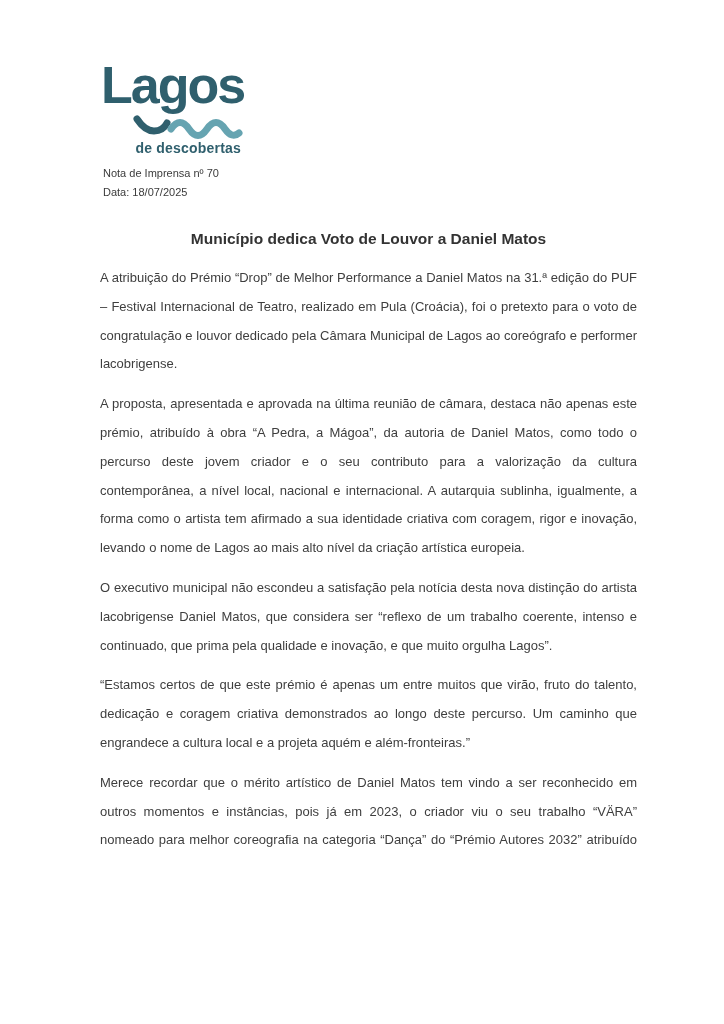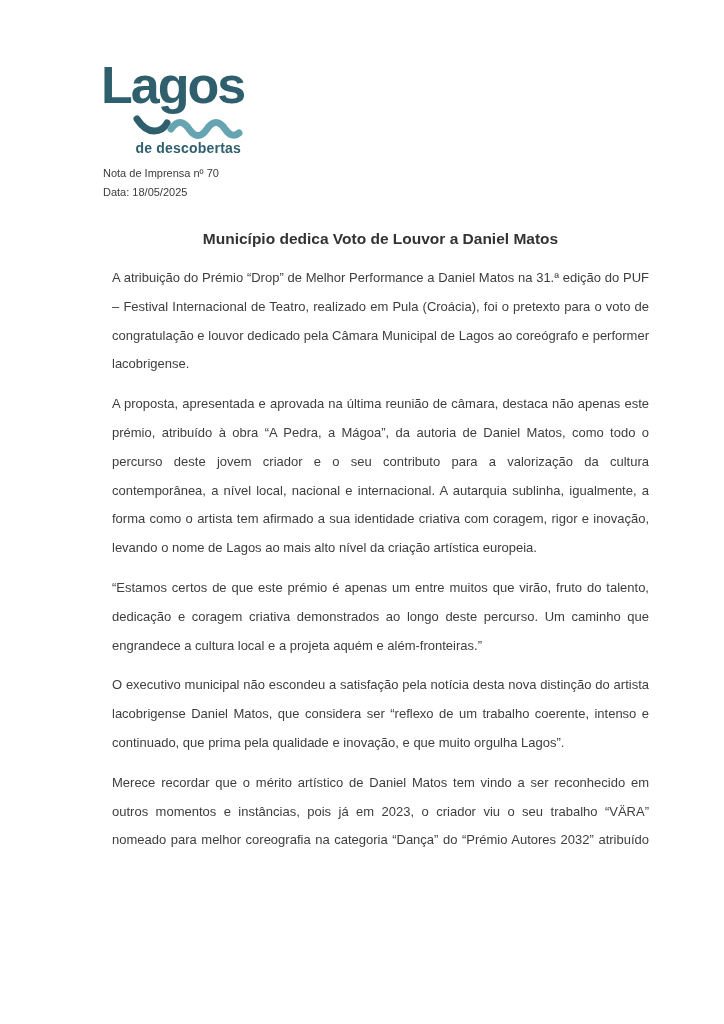--- a/index.html
+++ b/index.html
@@ -47,21 +47,20 @@
     line-height: 19px;
     color: #3b3b3b;
     margin-top: 20px;
   }
   
   .content {
     position: absolute;
     left: 100px;
     top: 230px;
     width: 537px;
-    margin-left: 12px;
   }
   .title {
     font-size: 15.5px;
     font-weight: bold;
     text-align: center;
     color: #333333;
     margin-bottom: 16px;
   }
   .para {
     font-size: 13px;
@@ -98,26 +97,26 @@
     <svg width="160" height="105" viewBox="0 0 160 105">
       <text class="logo-word" x="0" y="48">Lagos</text>
       <path class="wave wave-dark" d="M36,64 q8,12 17,12 q9,0 13,-8"></path>
       <path class="wave wave-light" d="M70,74 q9,-13 18,0 q9,13 18,0 q9,-13 18,0 q7,10 14,4"></path>
       <text class="logo-tagline" x="140" y="98" text-anchor="end">de descobertas</text>
     </svg>
   </div>
 
   <div class="meta">
     <div>Nota de Imprensa nº 70</div>
-    <div>Data: 18/05/2025</div>
+    <div>Data: 18/07/2025</div>
   </div>
 
   <div class="content">
     <h1 class="title">Município dedica Voto de Louvor a Daniel Matos</h1>
     <p class="para">A atribuição do Prémio “Drop” de Melhor Performance a Daniel Matos na 31.ª edição do PUF – Festival Internacional de Teatro, realizado em Pula (Croácia), foi o pretexto para o voto de congratulação e louvor dedicado pela Câmara Municipal de Lagos ao coreógrafo e performer lacobrigense.</p>
     <p class="para">A proposta, apresentada e aprovada na última reunião de câmara, destaca não apenas este prémio, atribuído à obra “A Pedra, a Mágoa”, da autoria de Daniel Matos, como todo o percurso deste jovem criador e o seu contributo para a valorização da cultura contemporânea, a nível local, nacional e internacional. A autarquia sublinha, igualmente, a forma como o artista tem afirmado a sua identidade criativa com coragem, rigor e inovação, levando o nome de Lagos ao mais alto nível da criação artística europeia.</p>
+    <p class="para">O executivo municipal não escondeu a satisfação pela notícia desta nova distinção do artista lacobrigense Daniel Matos, que considera ser “reflexo de um trabalho coerente, intenso e continuado, que prima pela qualidade e inovação, e que muito orgulha Lagos”.</p>
     <p class="para">“Estamos certos de que este prémio é apenas um entre muitos que virão, fruto do talento, dedicação e coragem criativa demonstrados ao longo deste percurso. Um caminho que engrandece a cultura local e a projeta aquém e além-fronteiras.”</p>
-    <p class="para">O executivo municipal não escondeu a satisfação pela notícia desta nova distinção do artista lacobrigense Daniel Matos, que considera ser “reflexo de um trabalho coerente, intenso e continuado, que prima pela qualidade e inovação, e que muito orgulha Lagos”.</p>
     <p class="para">Merece recordar que o mérito artístico de Daniel Matos tem vindo a ser reconhecido em outros momentos e instâncias, pois já em 2023, o criador viu o seu trabalho “VÄRA” nomeado para melhor coreografia na categoria “Dança” do “Prémio Autores 2032” atribuído pela Sociedade Portuguesa de</p>
   </div>
 
 
 </div>
 
 </body></html>

